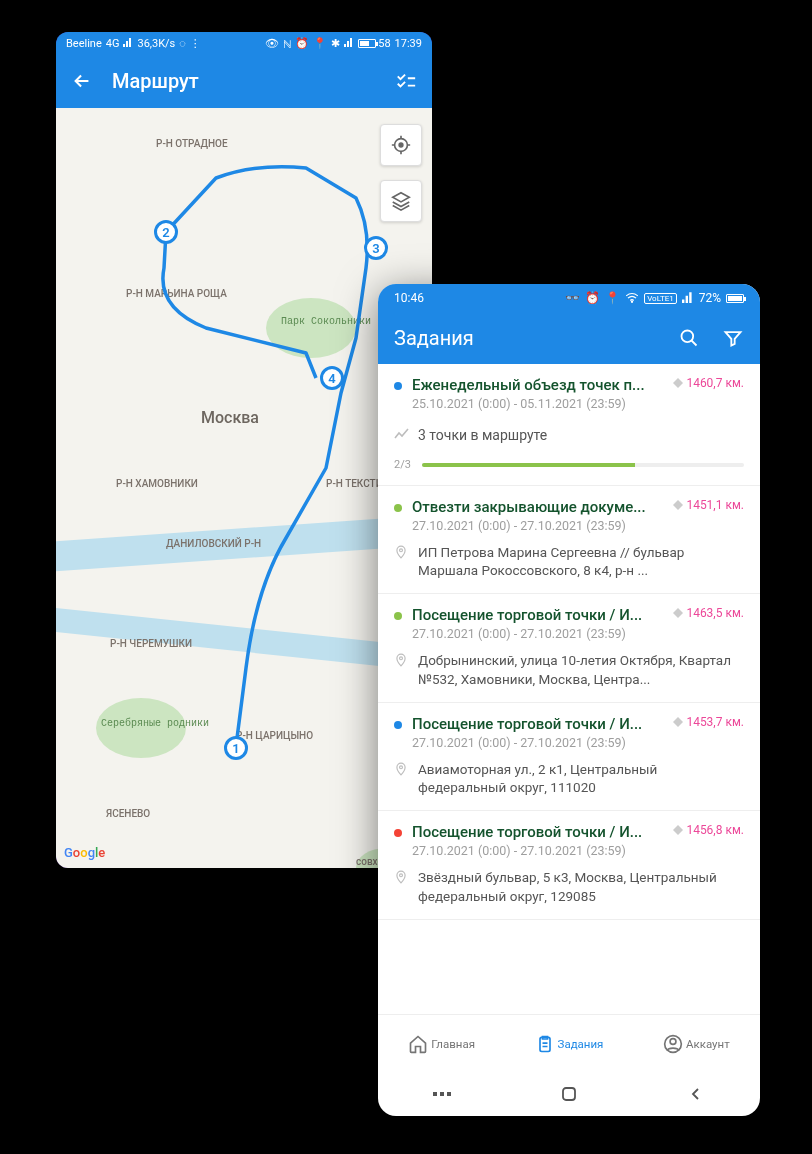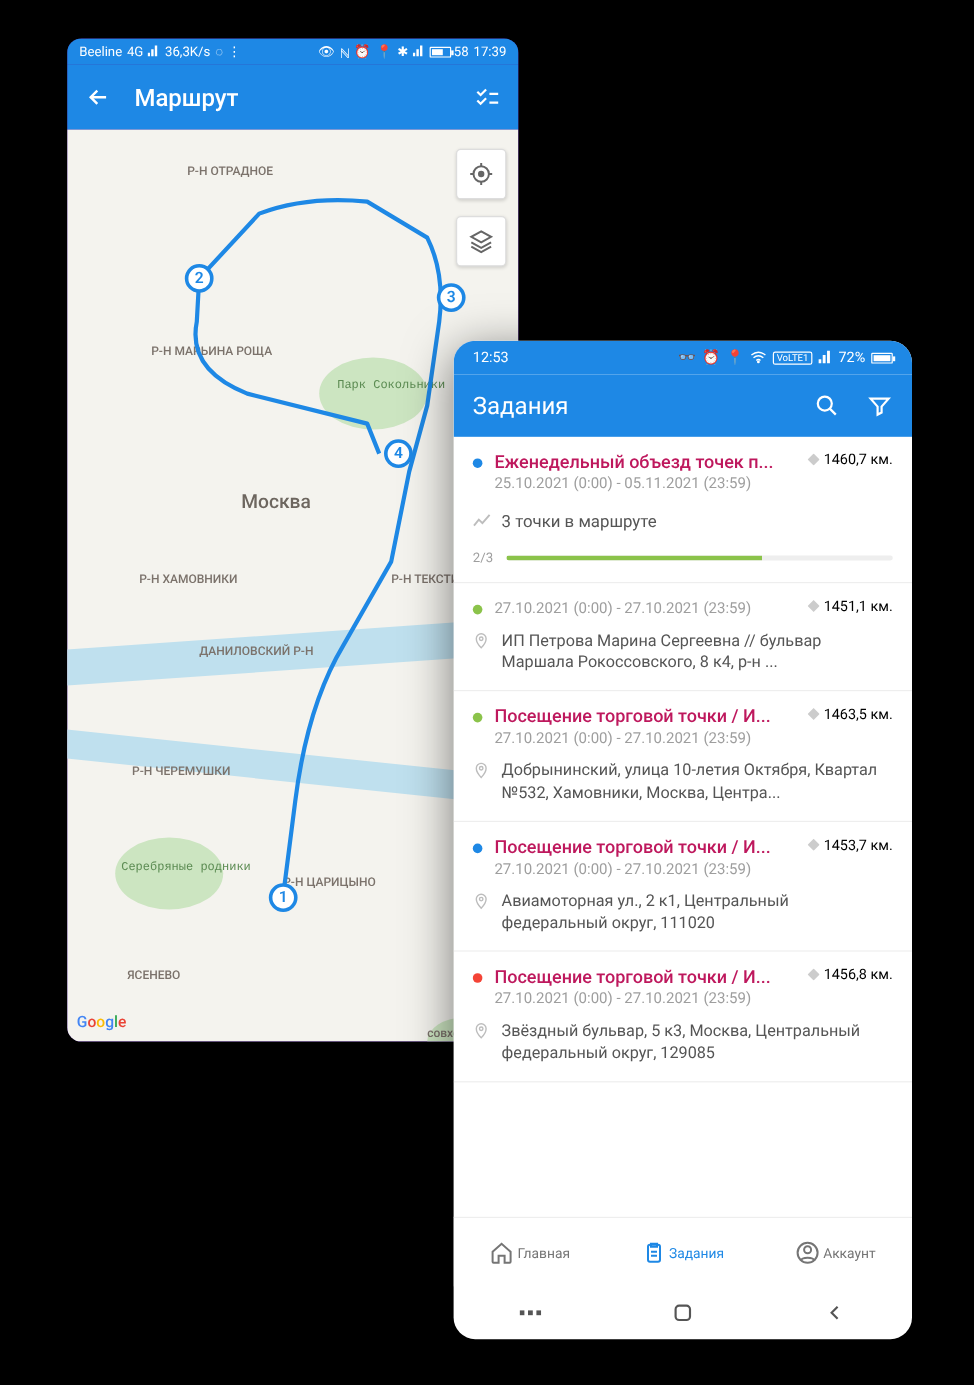--- a/index.html
+++ b/index.html
@@ -137,23 +137,23 @@
     height: calc(100% - 80px - 102px);
     overflow:hidden;
   }
   .task {
     padding: 12px 16px 14px 16px;
     border-bottom:1px solid #eee;
   }
   .task .row1 { display:flex; align-items:flex-start; gap:10px; }
   .task .dot { width:8px;height:8px;border-radius:50%; margin-top:6px; flex-shrink:0; }
   .task .tcol { flex:1; min-width:0; }
-  .task .ttitle { font-size:15px; color:#be185d; font-weight:500; white-space:nowrap; overflow:hidden; text-overflow:ellipsis; }
+  .task .ttitle { font-size:15px; color:#14532d; font-weight:500; white-space:nowrap; overflow:hidden; text-overflow:ellipsis; }
   .task .tdates { font-size:12.5px; color:#9e9e9e; margin-top:2px; }
-  .task .dist { font-size:12px; color:#000000; display:flex;align-items:center;gap:3px; flex-shrink:0; }
+  .task .dist { font-size:12px; color:#ec4899; display:flex;align-items:center;gap:3px; flex-shrink:0; }
   .task .addr-row { display:flex; align-items:flex-start; gap:8px; margin-top:10px; }
   .task .addr-icon { width:16px;color:#bdbdbd; flex-shrink:0; margin-top:1px; }
   .task .addr-text { font-size:13.5px; color:#555; line-height:1.35; }
 
   .task.first .progress-row { display:flex; align-items:center; gap:10px; margin-top:14px; }
   .task.first .pct{ font-size:11px; color:#9e9e9e; width:18px; }
   .task.first .bar { flex:1; height:4px; background:#eee; border-radius:2px; overflow:hidden; }
   .task.first .bar .fill{ height:100%; background:#8bc34a; }
   .task.first .points-row{ display:flex;align-items:center;gap:8px; margin-top:14px; }
   .task.first .trend-icon{ color:#bdbdbd; }
@@ -283,21 +283,21 @@
     </div>
 
     <div class="google-logo">
       <span class="b">G</span><span class="r">o</span><span class="y">o</span><span class="b">g</span><span class="g">l</span><span class="r">e</span>
     </div>
   </div>
 </div>
 
 <div class="phone-b">
   <div class="statusbar">
-    <span>12:53</span>
+    <span>10:46</span>
     <div class="sb-right">
       <span>👓</span>
       <span>⏰</span>
       <span>📍</span>
       <span>
         <svg width="14" height="12" viewBox="0 0 24 18" fill="none" stroke="#fff" stroke-width="2">
             <path d="M2 7q10-8 20 0M5 11q7-6 14 0M9 15q3-3 6 0"></path>
             <circle cx="12" cy="17" r="1" fill="#fff"></circle>
           </svg>
       </span>
@@ -362,20 +362,21 @@
         <div class="bar">
             <div class="fill" style="width:66%"></div>
           </div>
       </div>
     </div>
 
     <div class="task">
       <div class="row1">
         <div class="dot" style="background:#8bc34a"></div>
         <div class="tcol">
+            <div class="ttitle">Отвезти закрывающие докуме...</div>
             <div class="tdates">27.10.2021 (0:00) - 27.10.2021 (23:59)</div>
           </div>
         <div class="dist">
             <svg width="10" height="10" viewBox="0 0 10 10">
               <path fill="#ccc" d="M5 0l5 5-5 5-5-5z"></path>
             </svg>
             <span>1451,1 км.</span>
           </div>
       </div>
       <div class="addr-row">

